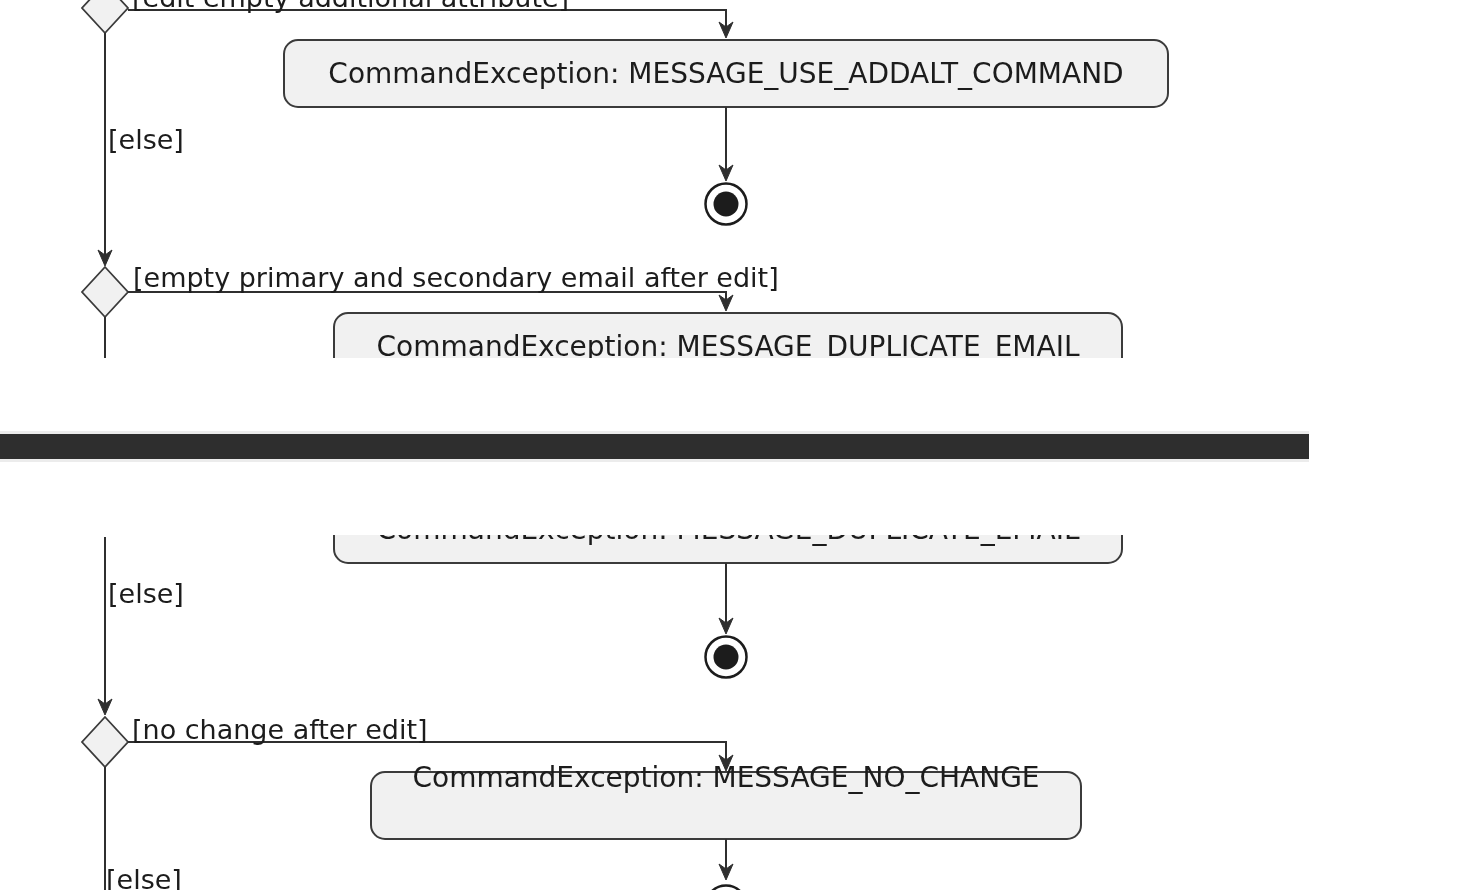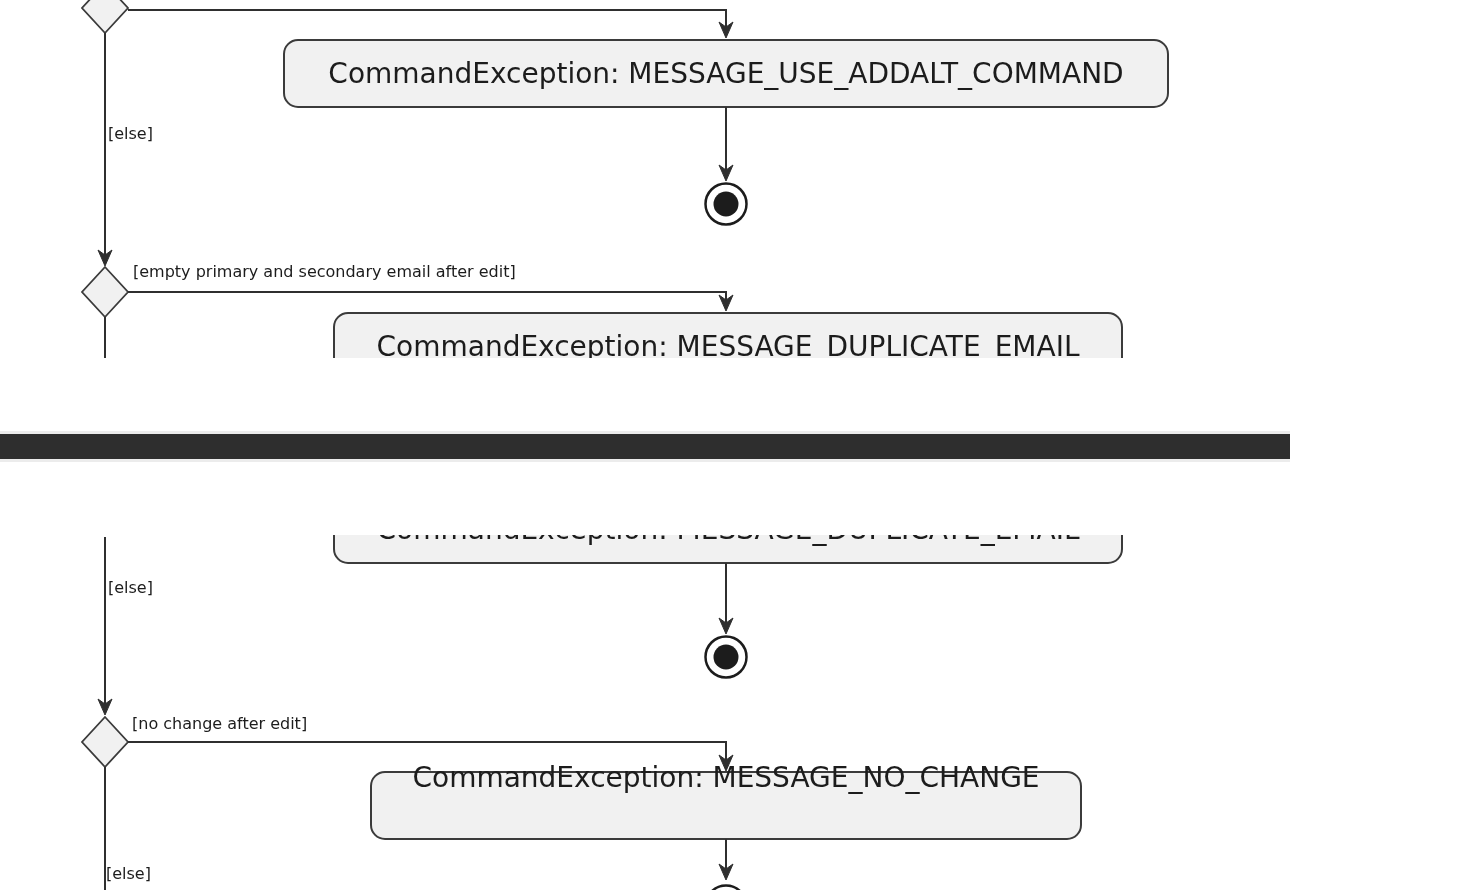--- a/index.html
+++ b/index.html
@@ -6,20 +6,21 @@
     margin: 0; padding: 0;
     background: #ffffff;
   }
   #screen {
     position: relative;
     width: 1290px; height: 890px;
     overflow: hidden;
     background: #ffffff;
     font-family: "DejaVu Sans", sans-serif;
     color: #1c1c1c;
+    padding-left: 19px;
   }
   .fragment {
     position: absolute;
     left: 0; width: 1482px;
     overflow: hidden;
   }
   .stage {
     position: absolute;
     left: 0; top: 0;
     width: 1482px; height: 930px;
@@ -32,21 +33,21 @@
     position: absolute;
     display: flex;
     align-items: center;
     justify-content: center;
     font-size: 28px;
     color: #1c1c1c;
     white-space: nowrap;
   }
   .edge-label {
     position: absolute;
-    font-size: 16px;
+    font-size: 27px;
     color: #1c1c1c;
     white-space: nowrap;
     line-height: 1.05;
   }
   #divider-bar {
     position: absolute;
     left: 0; top: 431;
     top: 431px;
     width: 1482px;
     height: 25px;

